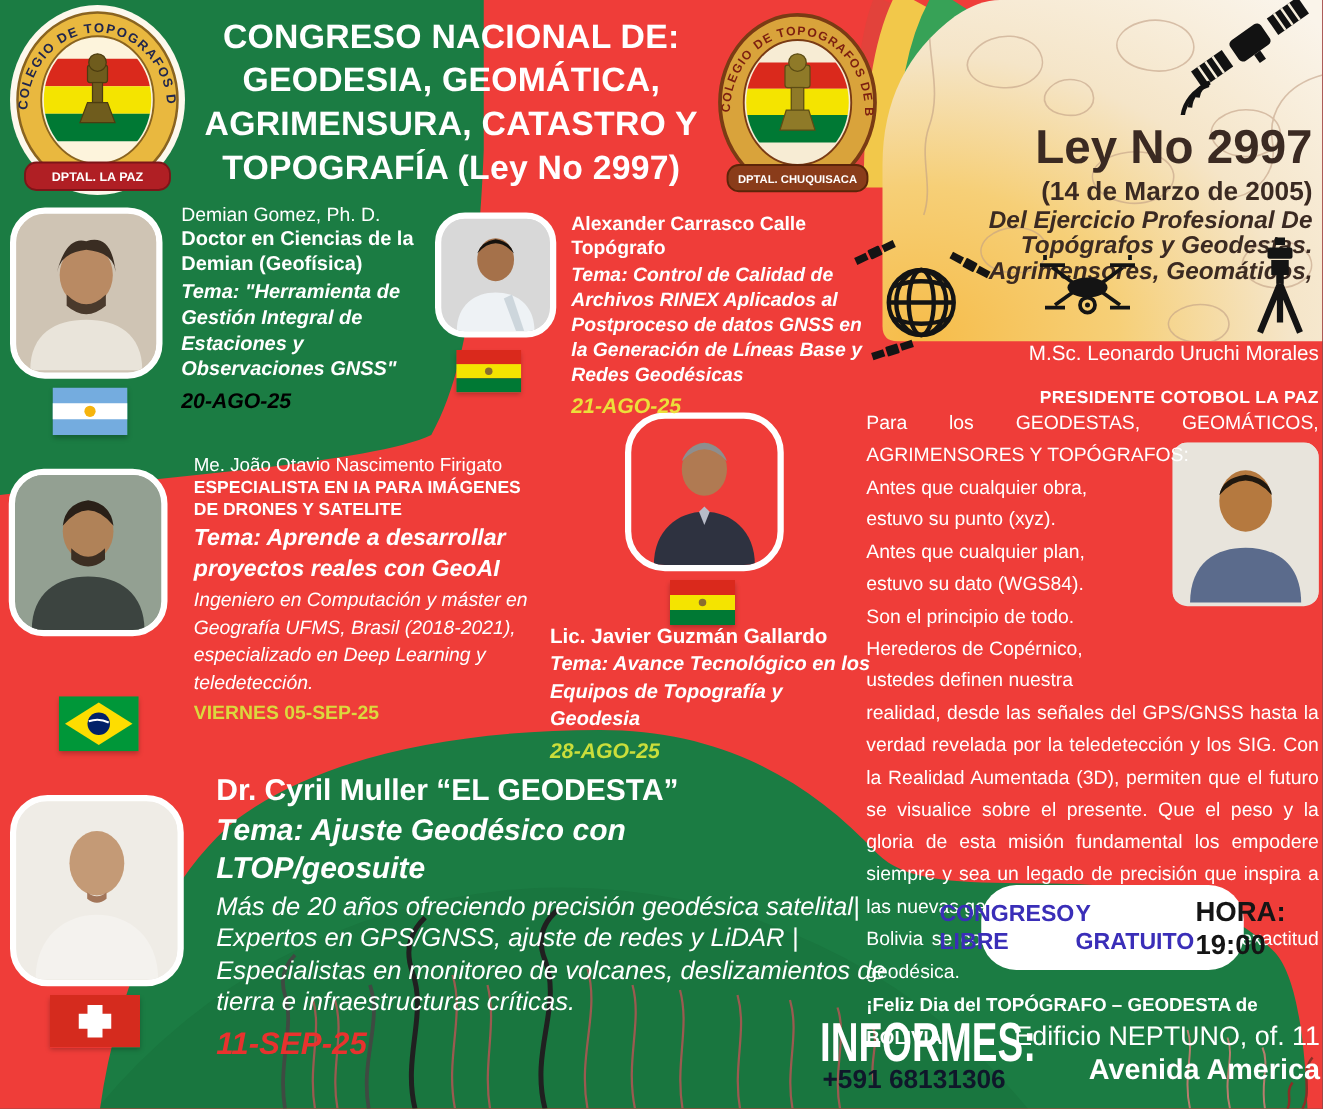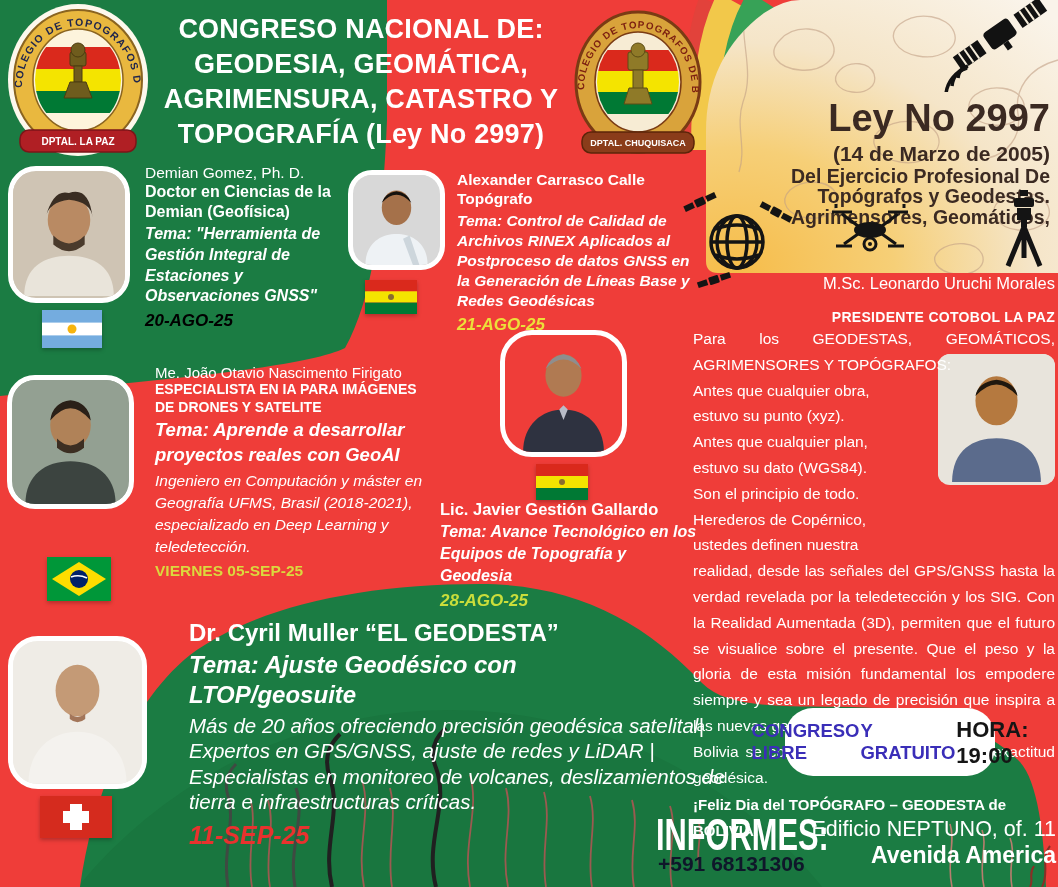--- a/index.html
+++ b/index.html
@@ -7,21 +7,21 @@
           font-family:"Liberation Sans",sans-serif;background:#EF3D39;}
   .abs{position:absolute;}
   svg{display:block;}
 
   
   .main-title{left:152px;top:12px;width:418px;text-align:center;color:#fff;
     font-size:27px;font-weight:800;line-height:1.3;letter-spacing:.2px;}
   .law-text{left:716px;top:58px;width:334px;text-align:right;color:#3B2A22;margin-top:40px;}
   .law-title{font-size:38px;font-weight:800;line-height:1.1;display:block;}
   .law-sub{font-size:21px;font-weight:800;display:block;margin-top:2px;}
-  .law-line{font-size:19.5px;font-weight:800;line-height:1.05;display:block;}
+  .law-line{font-size:19.5px;font-weight:800;line-height:1.05;display:block;font-style:italic;}
 
   .president{left:690px;top:274px;width:365px;text-align:right;color:#fff;}
   .president .name{font-size:16.5px;display:block;}
   .president .role{font-size:14px;font-weight:800;display:block;margin-top:16px;letter-spacing:.3px;}
 
   .message{left:693px;top:326px;width:362px;color:#fff;font-size:15.5px;line-height:25.8px;}
   .message p{margin:0;white-space:pre-line;text-align:justify;}
   .message .p4{font-weight:800;font-size:15px;white-space:normal;text-align:left;margin-top:2px;}
   .leo-photo{float:right;width:117px;height:131px;margin:-24px 0 8px 12px;
     border-radius:12px;overflow:hidden;background:#e8e4dc;}
@@ -42,21 +42,21 @@
   .spk-joao{left:155px;top:364px;width:272px;}
   .spk-joao .name{font-size:15px;}
   .spk-joao .cred{font-size:14px;}
   .spk-joao .tema{font-size:18.5px;line-height:1.35;}
   .spk-joao .bio{font-size:15.5px;}
   .spk-joao .date{color:#DBD83E;font-style:normal;font-size:15.5px;}
   .spk-javier{left:440px;top:500px;width:260px;}
   .spk-javier .name{font-weight:800;font-size:16.5px;}
   .spk-javier .tema{font-size:16px;line-height:1.38;}
   .spk-javier .date{color:#CADE3B;}
-  .spk-cyril{left:173px;top:618px;width:565px;margin-left:16px;}
+  .spk-cyril{left:173px;top:618px;width:565px;}
   .spk-cyril .name{font-weight:800;font-size:24px;line-height:1.25;}
   .spk-cyril .tema{font-size:24px;width:390px;line-height:1.27;}
   .spk-cyril .bio{font-size:20.5px;line-height:1.24;}
   .spk-cyril .date{color:#E8322E;font-size:25px;margin-top:6px;}
 
   
   .photo{border:5px solid #fff;overflow:hidden;background:#cfc8bb;}
   .ph-demian{left:8px;top:166px;width:112px;height:127px;border-radius:28px;background:#cfc4b4;}
   .ph-alex{left:348px;top:170px;width:87px;height:90px;border-radius:24px;background:#d8d8d8;}
   .ph-joao{left:7px;top:375px;width:117px;height:124px;border-radius:28px;background:#93a092;}
@@ -394,21 +394,21 @@
 
   <div class="abs spk spk-joao">
     <span class="name">Me. João Otavio Nascimento Firigato</span>
     <span class="cred">ESPECIALISTA EN IA PARA IMÁGENES DE DRONES Y SATELITE</span>
     <span class="tema">Tema: Aprende a desarrollar proyectos reales con GeoAI</span>
     <span class="bio">Ingeniero en Computación y máster en Geografía UFMS, Brasil (2018-2021), especializado en Deep Learning y teledetección.</span>
     <span class="date">VIERNES 05-SEP-25</span>
   </div>
 
   <div class="abs spk spk-javier">
-    <span class="name">Lic. Javier Gestión Gallardo</span>
+    <span class="name">Lic. Javier Guzmán Gallardo</span>
     <span class="tema">Tema: Avance Tecnológico en los Equipos de Topografía y Geodesia</span>
     <span class="date">28-AGO-25</span>
   </div>
 
   <div class="abs spk spk-cyril">
     <span class="name">Dr. Cyril Muller “EL GEODESTA”</span>
     <span class="tema">Tema: Ajuste Geodésico con LTOP/geosuite</span>
     <span class="bio">Más de 20 años ofreciendo precisión geodésica satelital| Expertos en GPS/GNSS, ajuste de redes y LiDAR | Especialistas en monitoreo de volcanes, deslizamientos de tierra e infraestructuras críticas.</span>
     <span class="date">11-SEP-25</span>
   </div>

